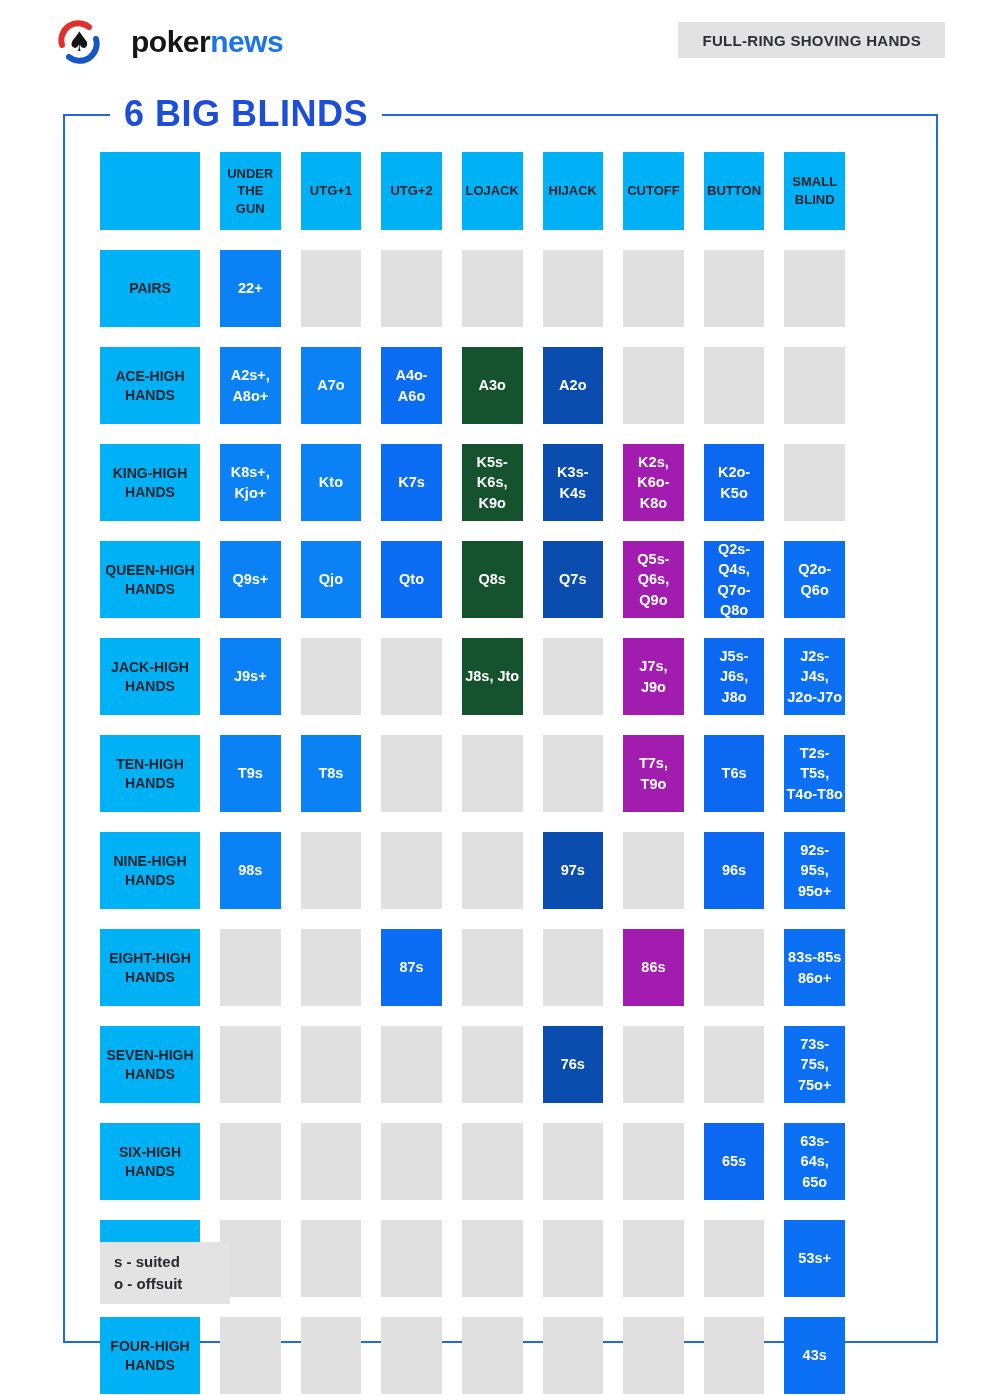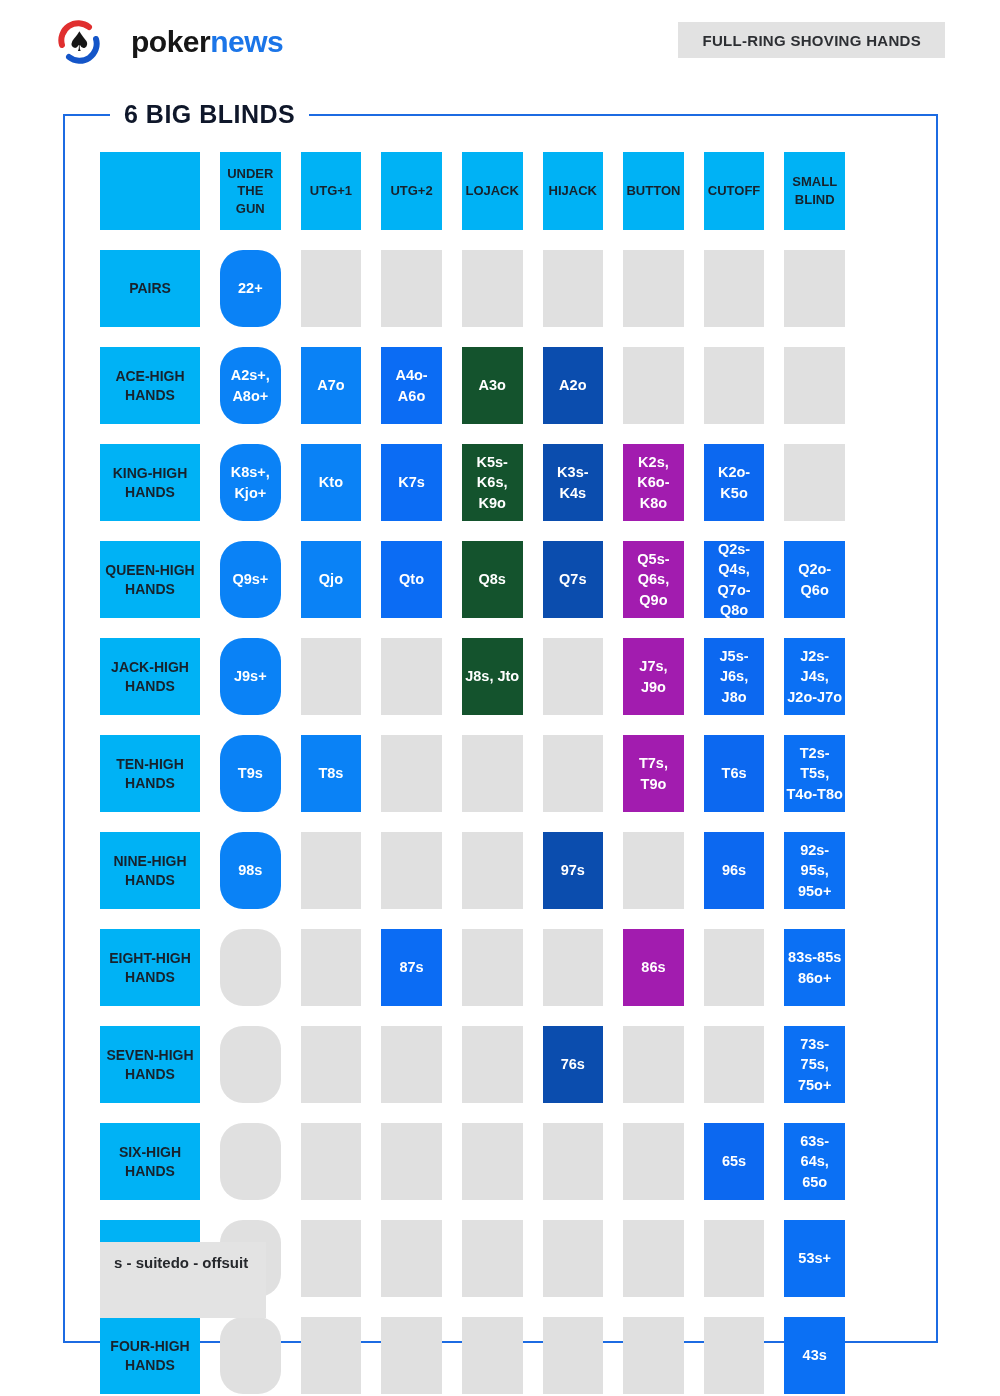--- a/index.html
+++ b/index.html
@@ -33,21 +33,21 @@
   
   .frame {
     position: absolute; left: 63px; top: 114px;
     width: 875px; height: 1229px;
     border: 2px solid #1c6be2;
     background: transparent;
   }
   .page-title {
     position: absolute; left: 110px; top: 93px;
     background: #ffffff; padding: 0 14px;
-    font-size: 25px; font-weight: bold; color: #0f172a;
+    font-size: 36px; font-weight: bold; color: #1d4ed8;
     letter-spacing: 0.5px; z-index: 2; line-height: 42px;
     white-space: nowrap;
   }
 
   
   .grid {
     position: absolute; left: 100px; top: 152px;
     width: 745px;
     display: grid;
     grid-template-columns: 100px repeat(8, 1fr);
@@ -65,37 +65,37 @@
     line-height: 1.35; padding: 0 2px;
   }
   .rowlabel {
     font-size: 14px; font-weight: bold; color: #17222c;
     line-height: 1.35; padding: 0 4px;
   }
   .cell {
     font-size: 14.5px; font-weight: bold; color: #ffffff;
     line-height: 1.4; padding: 0 2px;
   }
-  .c0 { background: #0a82f6; border-radius: 23px; }
+  .c0 { background: #0a82f6; }
   .c1 { background: #0a82f6; }
   .c2 { background: #0b6cf4; }
   .c3 { background: #14532d; }
   .c4 { background: #0b4dae; }
   .c5 { background: #a21caf; }
   .c6 { background: #0c68f0; }
   .c7 { background: #0b70f4; }
   .cell.empty { background: #e0e0e0; }
 
   
   .legend {
     position: absolute; left: 100px; top: 1242px;
-    min-width: 130px; height: 76px;
+    min-width: 130px; height: 62px;
     background: #e3e3e3;
     padding: 10px 18px 10px 14px;
-    display: flex; flex-direction: row; justify-content: center;
+    display: flex; flex-direction: column; justify-content: center;
     z-index: 1;
   }
   .legend div {
     font-size: 15px; font-weight: bold; color: #26282c; line-height: 1.45;
     white-space: nowrap;
   }
 </style>
 </head>
 <body>
 
@@ -117,22 +117,22 @@
 
 <div class="grid">
 
   <div class="corner"></div>
   <div class="colhead">UNDER
 THE GUN</div>
   <div class="colhead">UTG+1</div>
   <div class="colhead">UTG+2</div>
   <div class="colhead">LOJACK</div>
   <div class="colhead">HIJACK</div>
+  <div class="colhead">CUTOFF</div>
   <div class="colhead">BUTTON</div>
-  <div class="colhead">CUTOFF</div>
   <div class="colhead">SMALL
 BLIND</div>
 
   <div class="rowlabel">PAIRS</div>
   <div class="cell c0">22+</div>
   <div class="cell c1 empty"></div>
   <div class="cell c2 empty"></div>
   <div class="cell c3 empty"></div>
   <div class="cell c4 empty"></div>
   <div class="cell c5 empty"></div>

